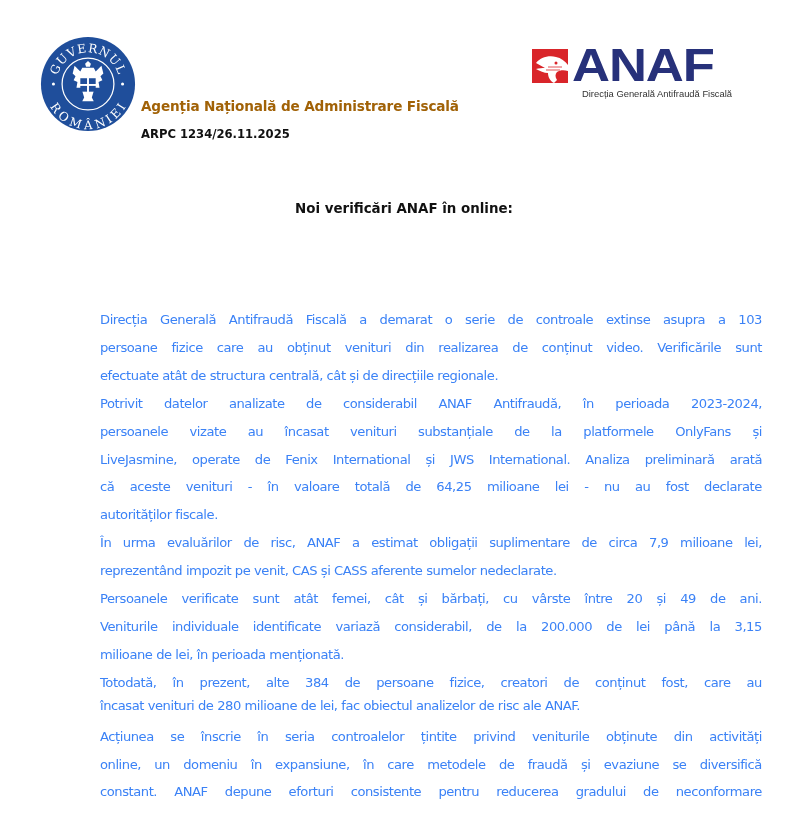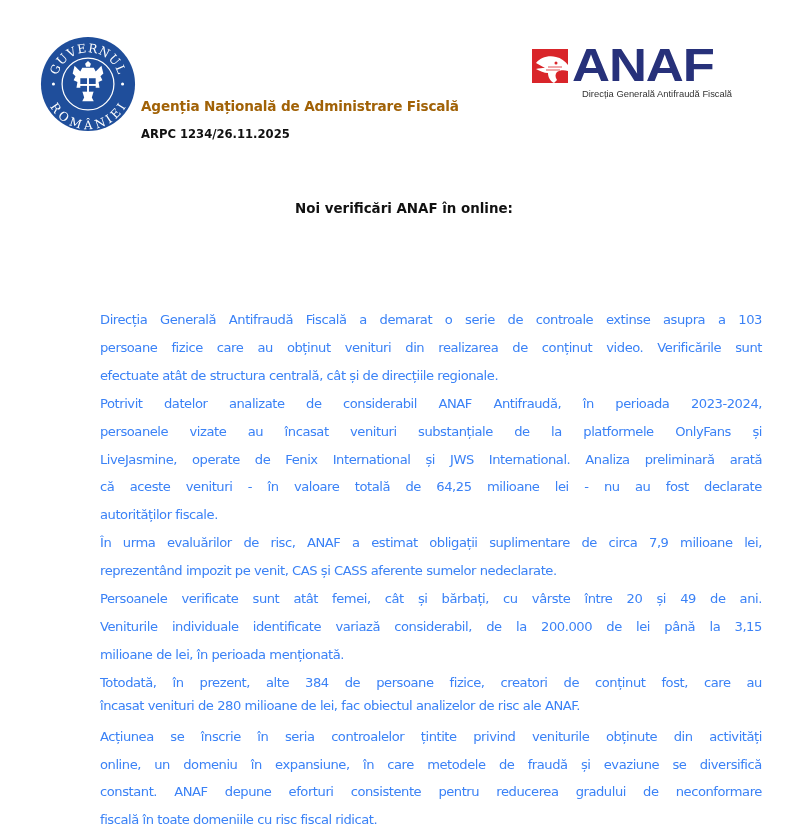--- a/index.html
+++ b/index.html
@@ -283,17 +283,14 @@
       <span>ANAF</span>
       <span>depune</span>
       <span>eforturi</span>
       <span>consistente</span>
       <span>pentru</span>
       <span>reducerea</span>
       <span>gradului</span>
       <span>de</span>
       <span>neconformare</span>
     </div>
-  <div class="l left" style="top:812px">
-      <span>fiscală în toate domeniile cu risc fiscal ridicat.</span>
-    </div>
 
 </div>
 
 </body></html>

